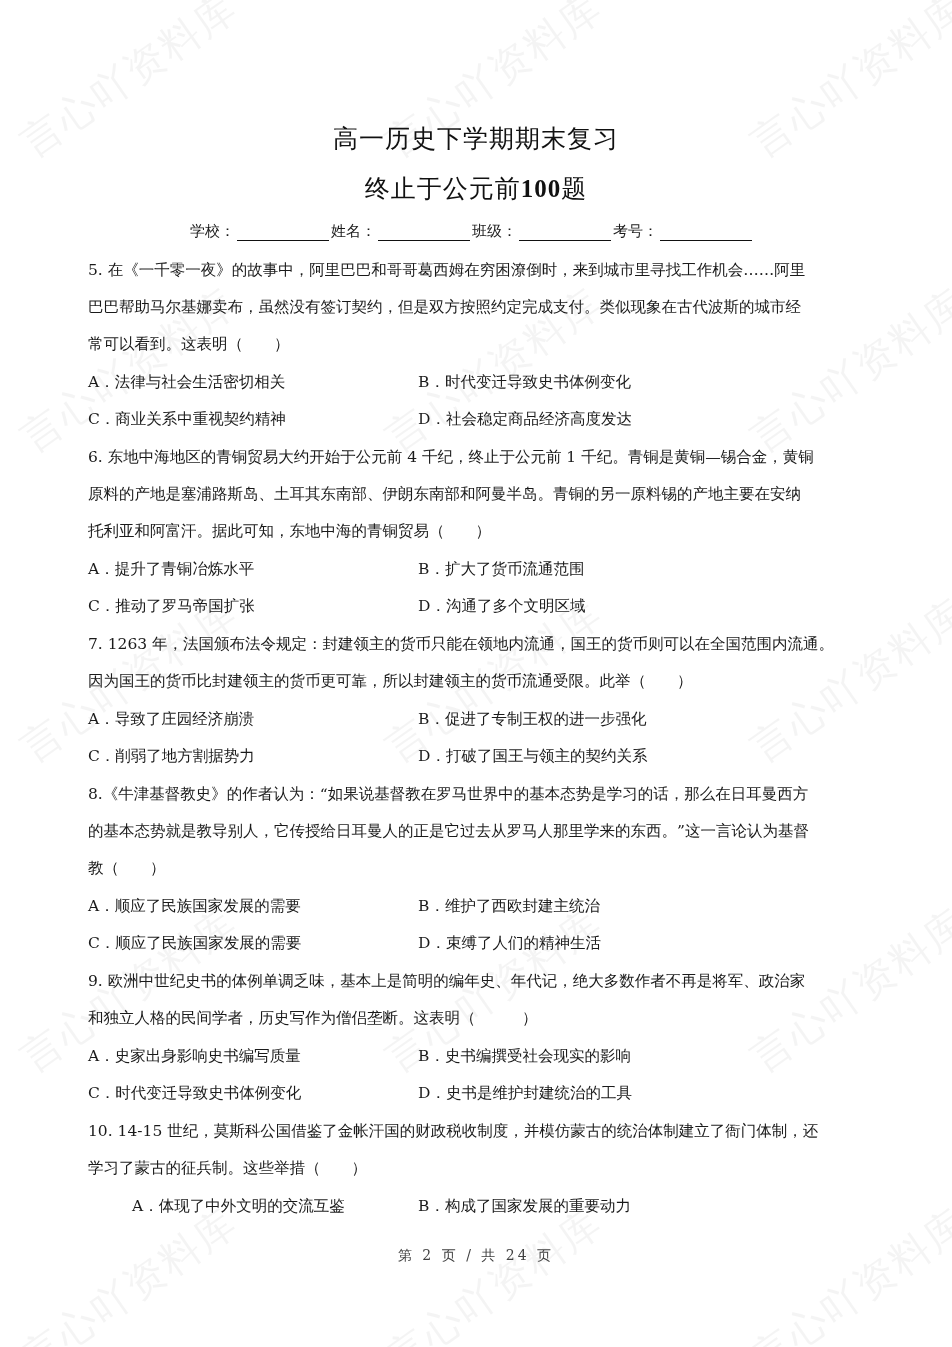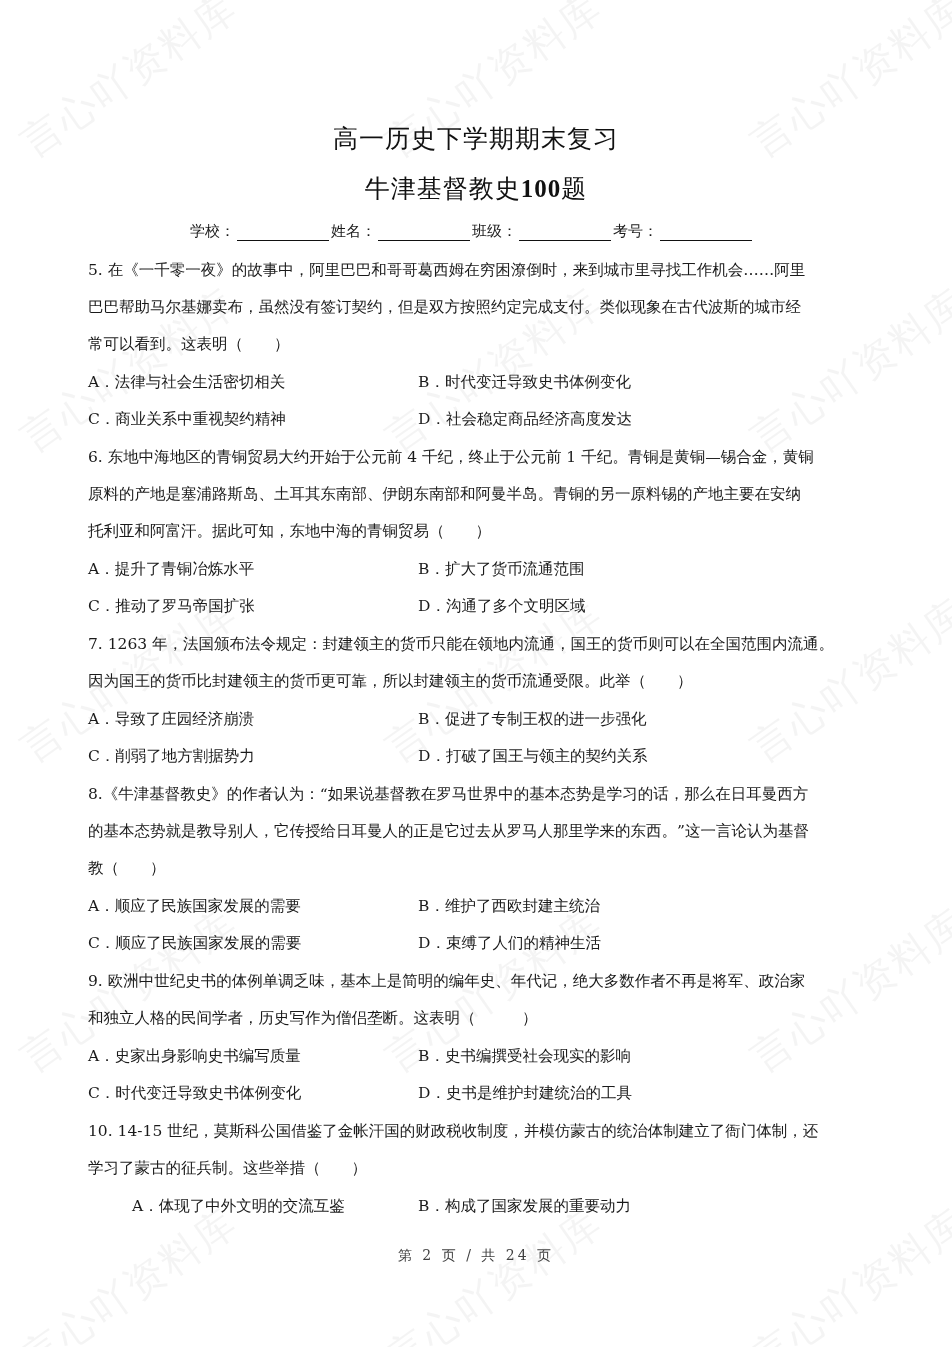--- a/index.html
+++ b/index.html
@@ -72,21 +72,21 @@
   <div class="wm" style="left:740px;top:1040px;">言心吖资料库</div>
   <div class="wm" style="left:10px;top:1340px;">言心吖资料库</div>
   <div class="wm" style="left:375px;top:1340px;">言心吖资料库</div>
   <div class="wm" style="left:740px;top:1340px;">言心吖资料库</div>
 </div>
 
 <div class="page">
 
   <div class="title title1">高一历史下学期期末复习</div>
   <div class="title title2">
-    <span>牛津基督教史</span><span class="num">100</span><span>题</span>
+    <span>终止于公元前</span><span class="num">100</span><span>题</span>
   </div>
 
   <div class="info-row">
     <div class="info-field">
       <span>学校：</span>
       <span class="info-line"></span>
     </div>
     <div class="info-field">
       <span>姓名：</span>
       <span class="info-line"></span>

